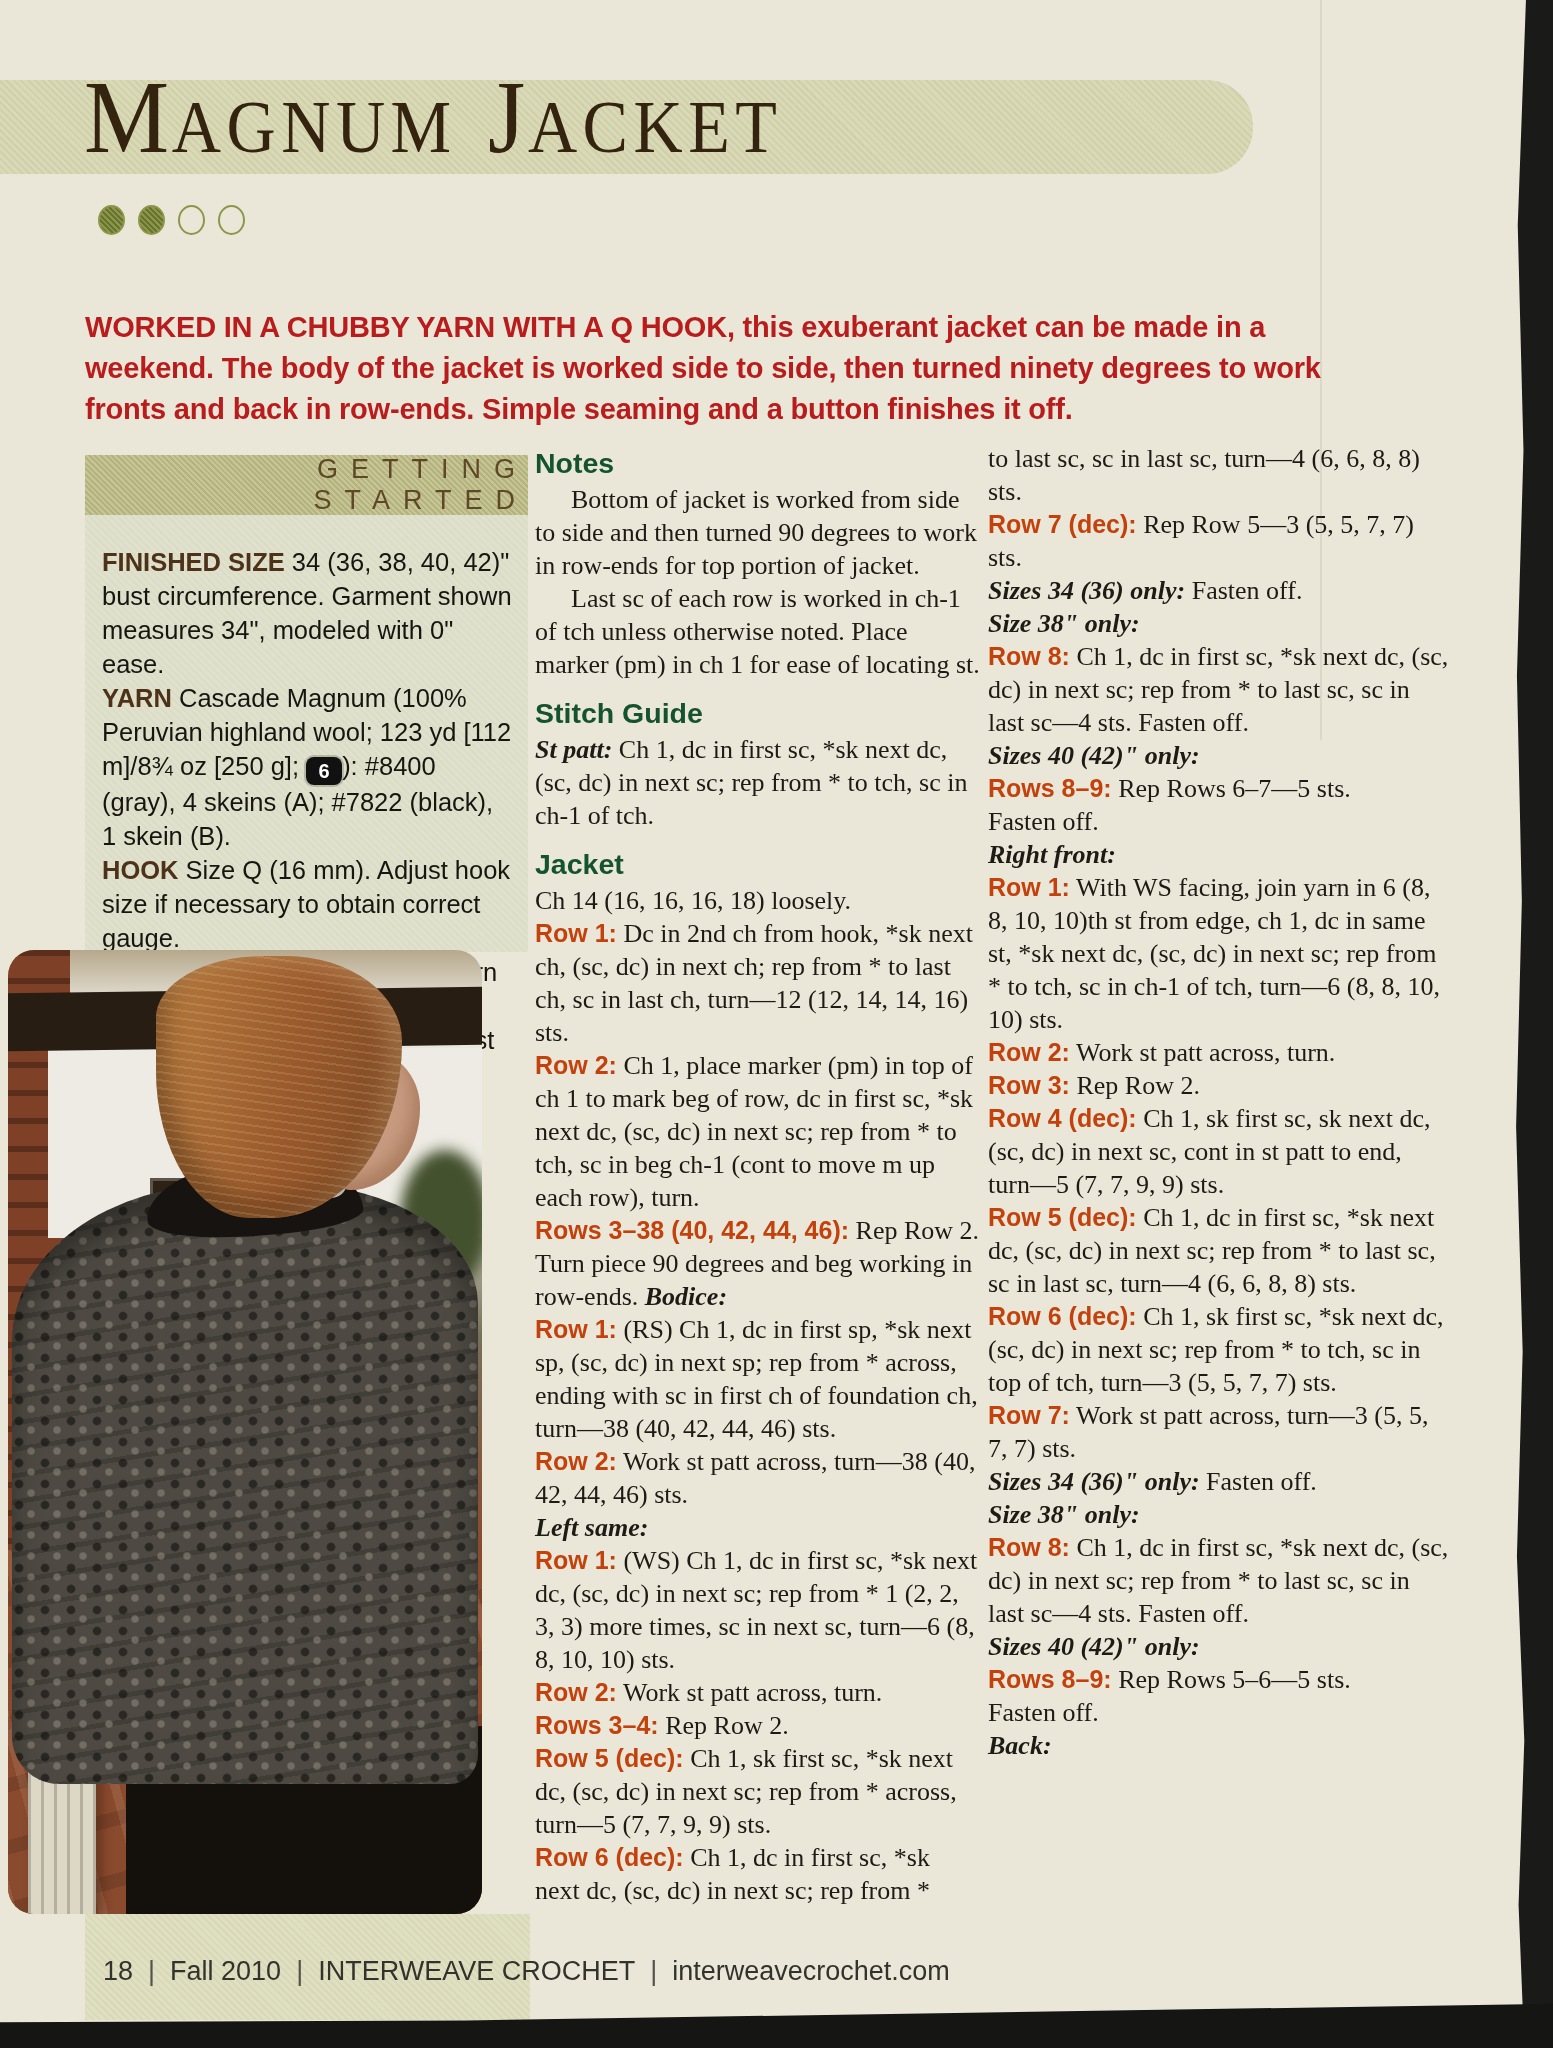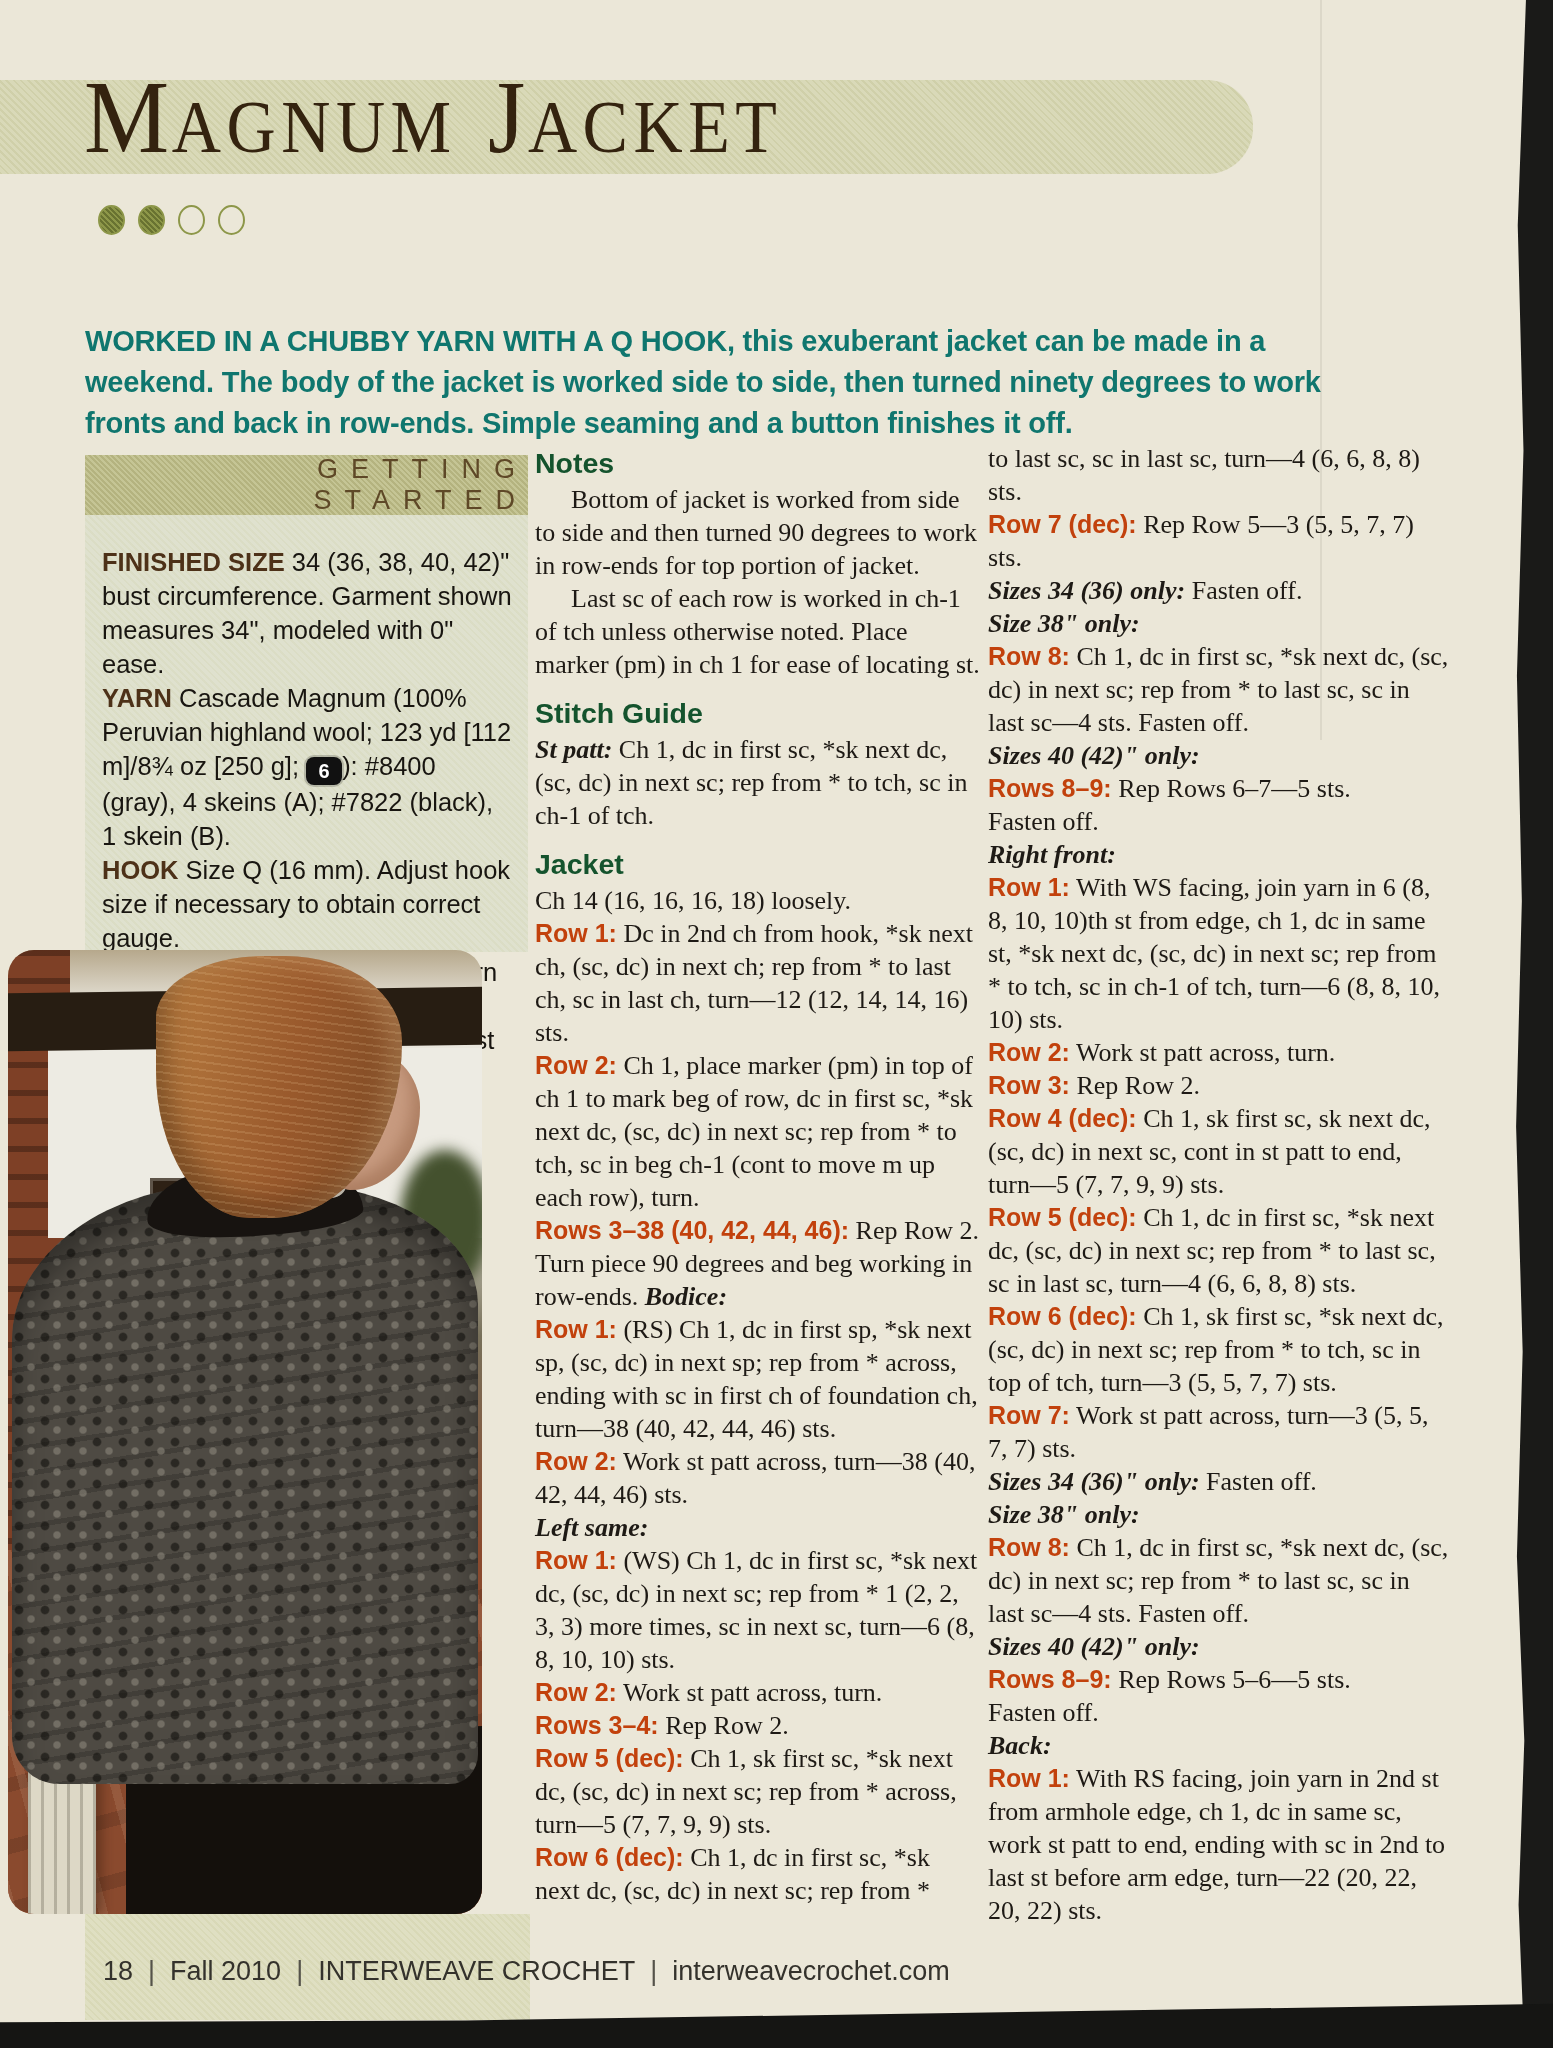--- a/index.html
+++ b/index.html
@@ -38,23 +38,23 @@
   .byline{position:absolute; left:98px; top:204px; height:36px; display:flex; align-items:center;}
   .dot{width:27px; height:30px; border-radius:50%; margin-right:13px; display:inline-block;
        border:2.5px solid #8d9749; box-sizing:border-box;}
   .dot-f{background:#8d9749;
        background-image:repeating-linear-gradient(45deg, rgba(60,70,20,.45) 0 2px, rgba(0,0,0,0) 2px 4px);}
   .author{
     margin-left:36px; font-family:"Liberation Sans", sans-serif; font-size:31px;
     letter-spacing:12px; color:#8d9749; white-space:nowrap;
   }
   .intro{
-    position:absolute; left:85px; top:292px; width:1312px;
+    position:absolute; left:85px; top:278px; width:1312px;
     font-family:"Liberation Sans", sans-serif; font-size:29px; line-height:41px;
-    font-weight:600; color:#0f766e; letter-spacing:-.2px;
+    font-weight:600; color:#b91c1c; letter-spacing:-.2px;
   }
   .intro .lead{font-weight:700;}
 
   
   .gs-box{position:absolute; left:85px; top:455px; width:443px; height:497px;
     background:#dfe1ce;
     background-image:repeating-linear-gradient(45deg, rgba(170,170,90,.08) 0 2px, rgba(0,0,0,0) 2px 5px);
   }
   .gs-head{height:60px; background:#c5c595;
     background-image:repeating-linear-gradient(45deg, rgba(120,115,50,.22) 0 2px, rgba(0,0,0,0) 2px 4px);
@@ -218,21 +218,20 @@
       <p class="col-p"><span class="sg-b">Row 5 (dec):</span><span class="sg-r"> Ch 1, dc in first sc, *sk next dc, (sc, dc) in next sc; rep from * to last sc, sc in last sc, turn—4 (6, 6, 8, 8) sts.</span></p>
       <p class="col-p"><span class="sg-b">Row 6 (dec):</span><span class="sg-r"> Ch 1, sk first sc, *sk next dc, (sc, dc) in next sc; rep from * to tch, sc in top of tch, turn—3 (5, 5, 7, 7) sts.</span></p>
       <p class="col-p"><span class="sg-b">Row 7:</span><span class="sg-r"> Work st patt across, turn—3 (5, 5, 7, 7) sts.</span></p>
       <p class="col-p"><span class="sg-bi">Sizes 34 (36)" only:</span><span class="sg-r"> Fasten off.</span></p>
       <p class="col-p"><span class="sg-bi">Size 38" only:</span></p>
       <p class="col-p"><span class="sg-b">Row 8:</span><span class="sg-r"> Ch 1, dc in first sc, *sk next dc, (sc, dc) in next sc; rep from * to last sc, sc in last sc—4 sts. Fasten off.</span></p>
       <p class="col-p"><span class="sg-bi">Sizes 40 (42)" only:</span></p>
       <p class="col-p"><span class="sg-b">Rows 8–9:</span><span class="sg-r"> Rep Rows 5–6—5 sts.</span></p>
       <p class="col-p"><span class="sg-r">Fasten off.</span></p>
       <p class="col-p"><span class="sg-bi">Back:</span></p>
-      <p class="col-p"><span class="sg-b">Row 1:</span><span class="sg-r"> With RS facing, join yarn in 2nd st from armhole edge, ch 1, dc in same sc, work st patt to end, ending with sc in 2nd to last st before arm edge, turn—22 (20, 22, 20, 22) sts.</span></p>
     </div>
 
   <div class="footer-band"></div>
   <div class="footer-line"><span class="fitem">18</span><span class="fsep">|</span><span class="fitem">Fall 2010</span><span class="fsep">|</span><span class="fitem">INTERWEAVE CROCHET</span><span class="fsep">|</span><span class="fitem">interweavecrochet.com</span></div>
 
   <div class="fold-line"></div>
   <div class="edge-right"></div>
   <div class="edge-bottom"></div>
 </div>
 

